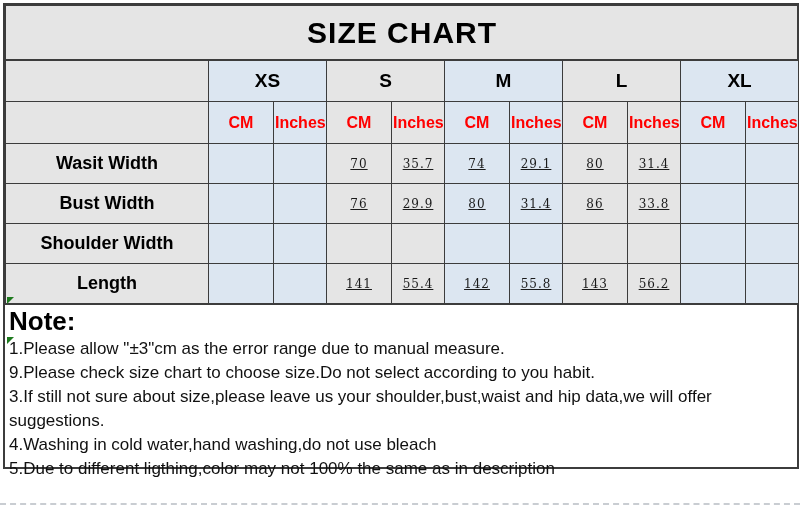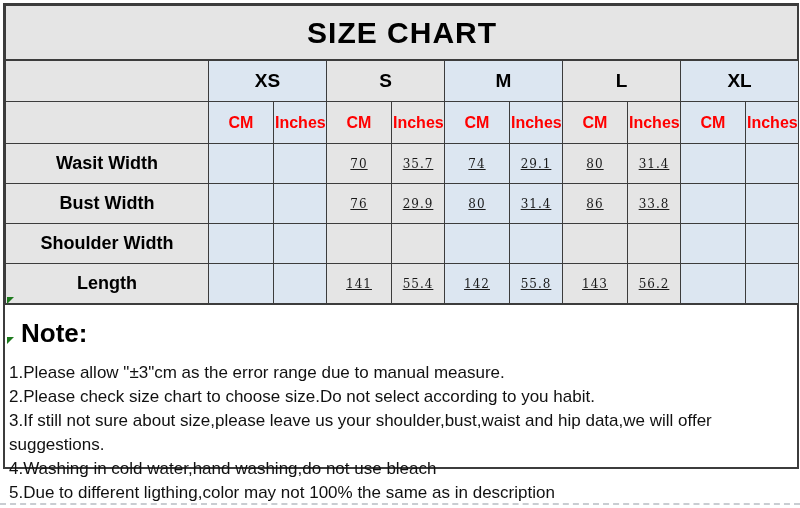--- a/index.html
+++ b/index.html
@@ -32,21 +32,21 @@
   .rowlabel{font-size:18px;font-weight:bold;color:#000;}
   .num{
     font-family:"DejaVu Serif","Liberation Serif",serif;
     font-size:12px;letter-spacing:1px;color:#1a1a1a;text-decoration:underline;
   }
   .note-box{
     height:161px;border-top:1px solid #3c3c3c;
     padding:1px 4px 0 4px;background:#fff;
   }
   .note-heading{
-    font-size:26px;font-weight:bold;color:#000;line-height:31px;margin:12px;
+    font-size:26px;font-weight:bold;color:#000;line-height:31px;margin:0;
   }
   .note-item{
     margin:0;font-size:17px;line-height:24px;color:#111;
   }
   .green-tri{
     position:absolute;width:0;height:0;left:2px;
     border-top:7px solid #1e7a1e;border-right:7px solid transparent;
   }
   .tri-length{top:292px;}
   .tri-note{top:332px;}
@@ -157,21 +157,21 @@
       <td class="num">56.2</td>
       <td class="num sh"></td>
       <td class="num sh"></td>
     </tr>
   </tbody>
     </table>
 
   <div class="note-box">
     <div class="note-heading">Note:</div>
     <p class="note-item">1.Please allow "±3"cm as the error range due to manual measure.</p>
-    <p class="note-item">2.Please check size chart to choose size.Do not select according to you habit.</p>
+    <p class="note-item">9.Please check size chart to choose size.Do not select according to you habit.</p>
     <p class="note-item" style="white-space:normal">3.If still not sure about size,please leave us your shoulder,bust,waist and hip data,we will offer suggestions.</p>
     <p class="note-item">4.Washing in cold water,hand washing,do not use bleach</p>
     <p class="note-item">5.Due to different ligthing,color may not 100% the same as in description</p>
   </div>
 
   <div class="green-tri tri-length"></div>
   <div class="green-tri tri-note"></div>
 </div>
 
 <div class="page-break-dashes"></div>

